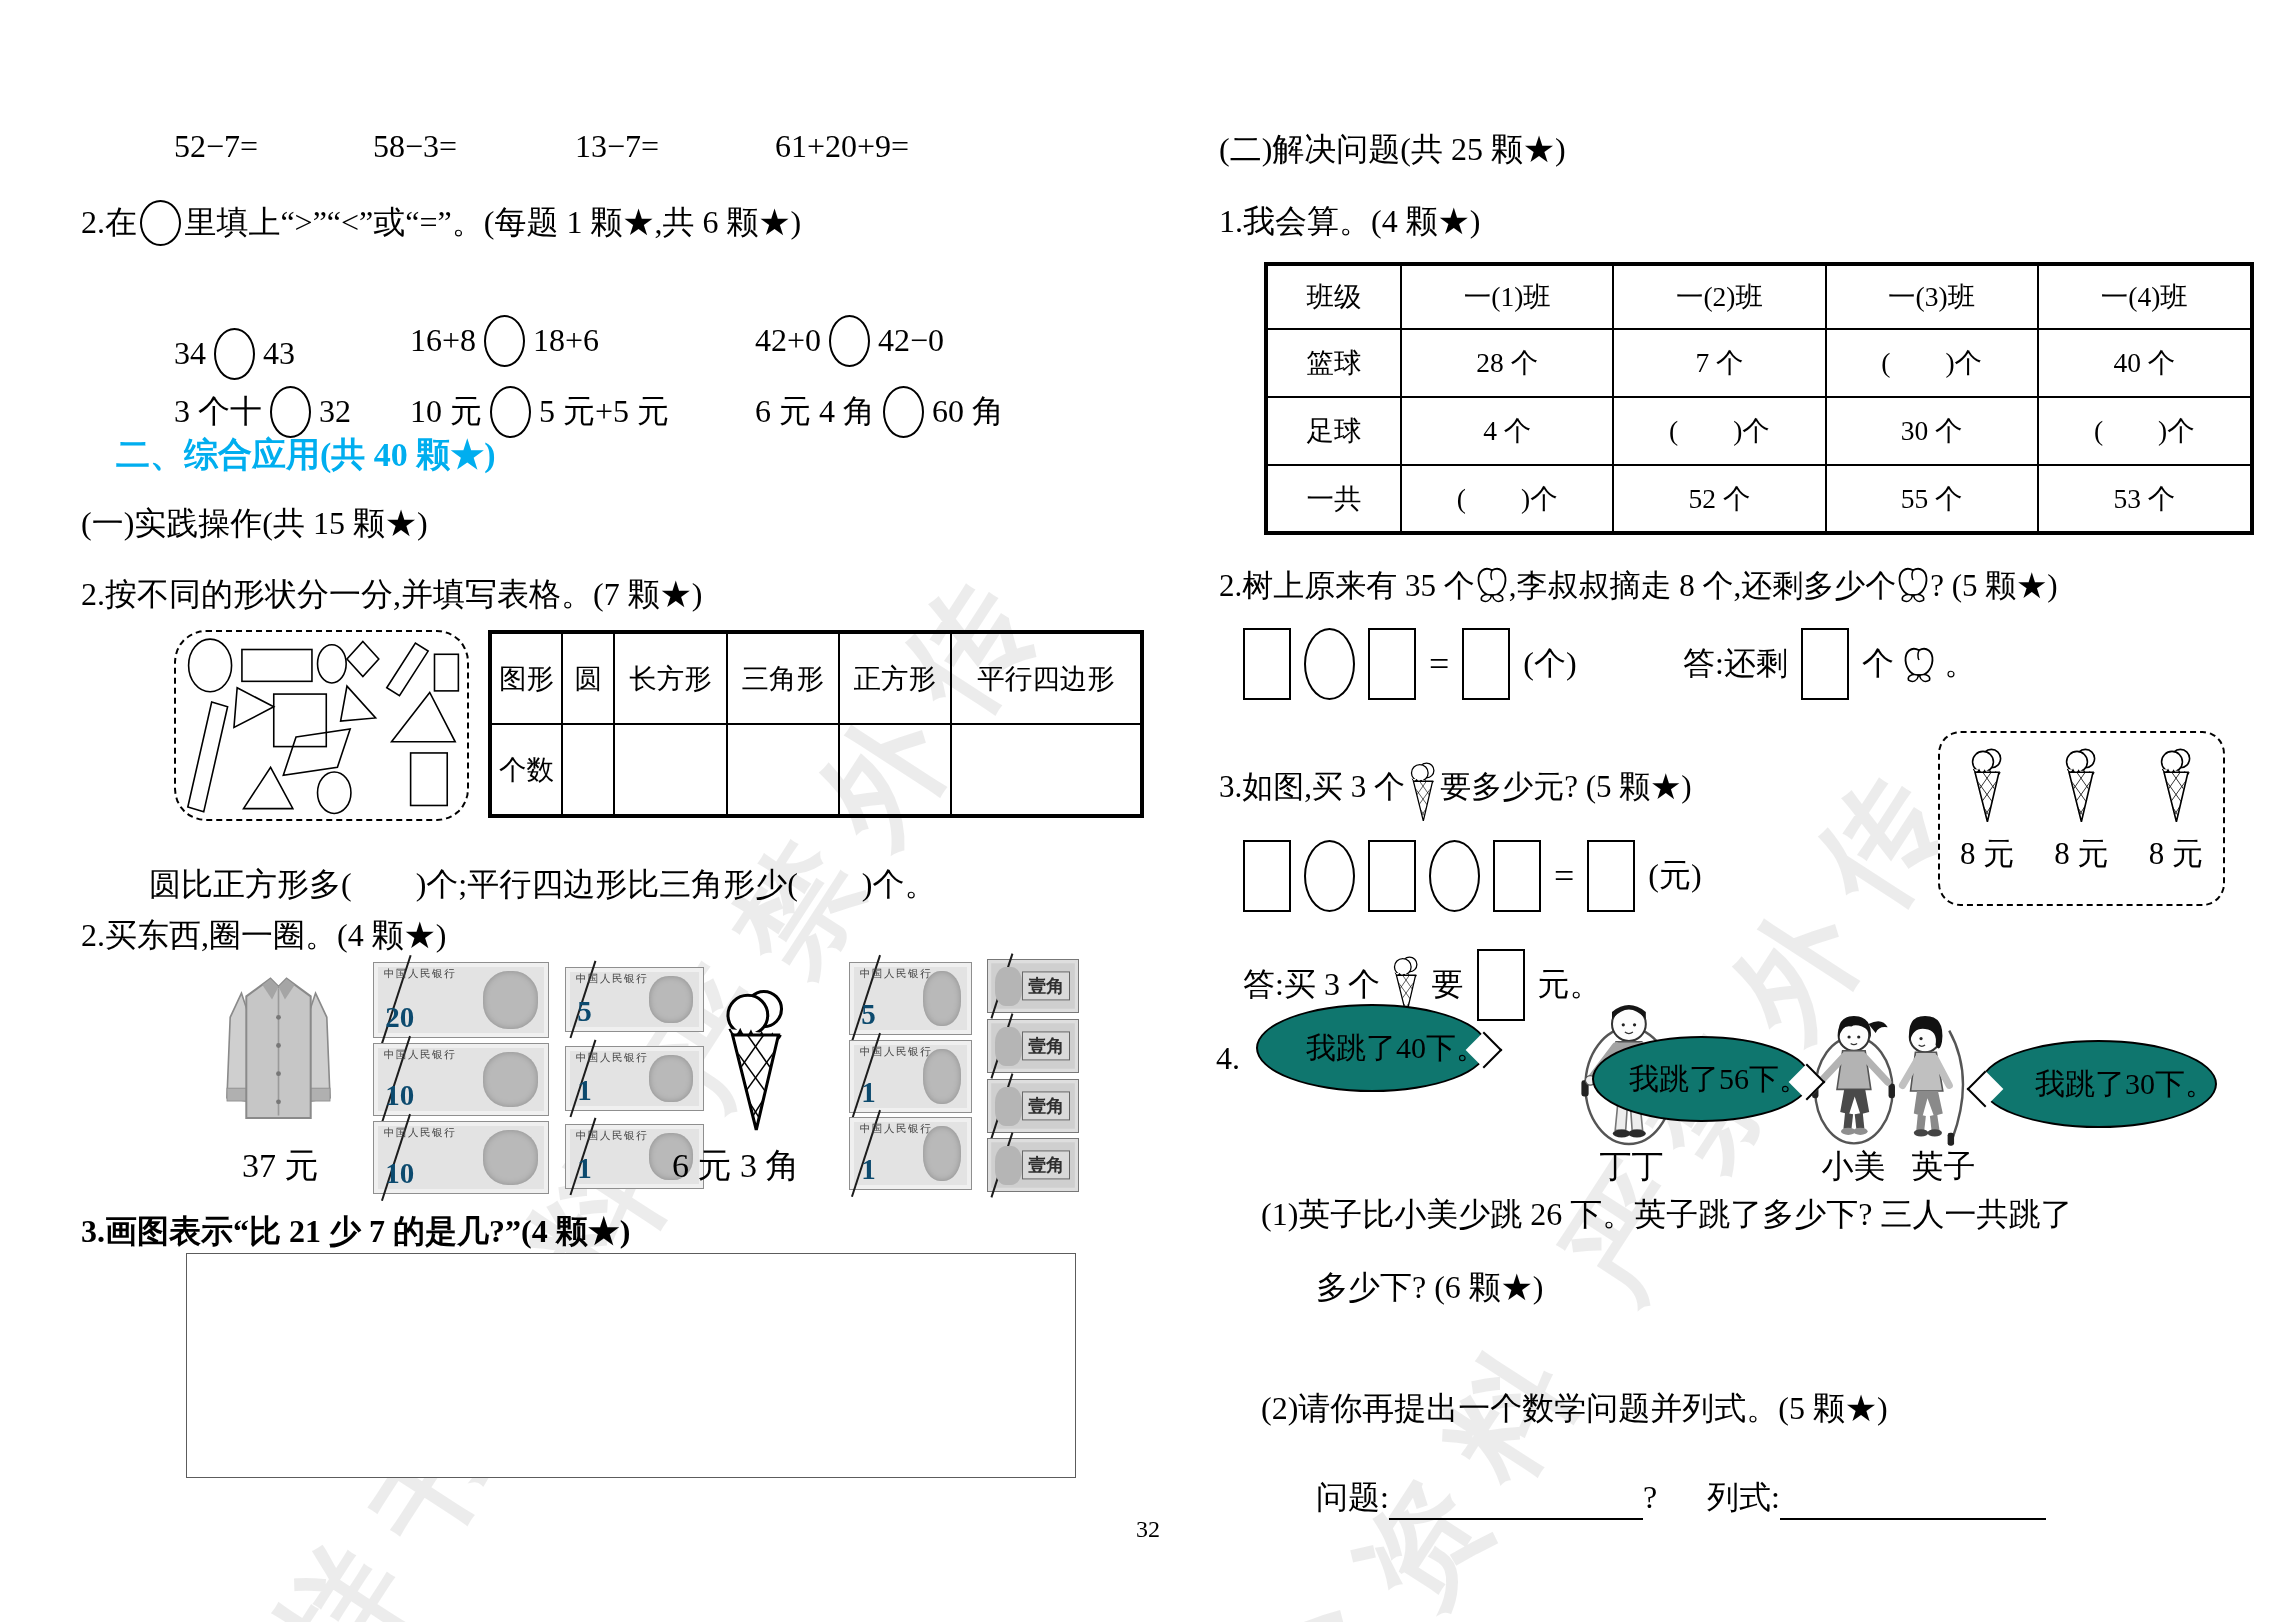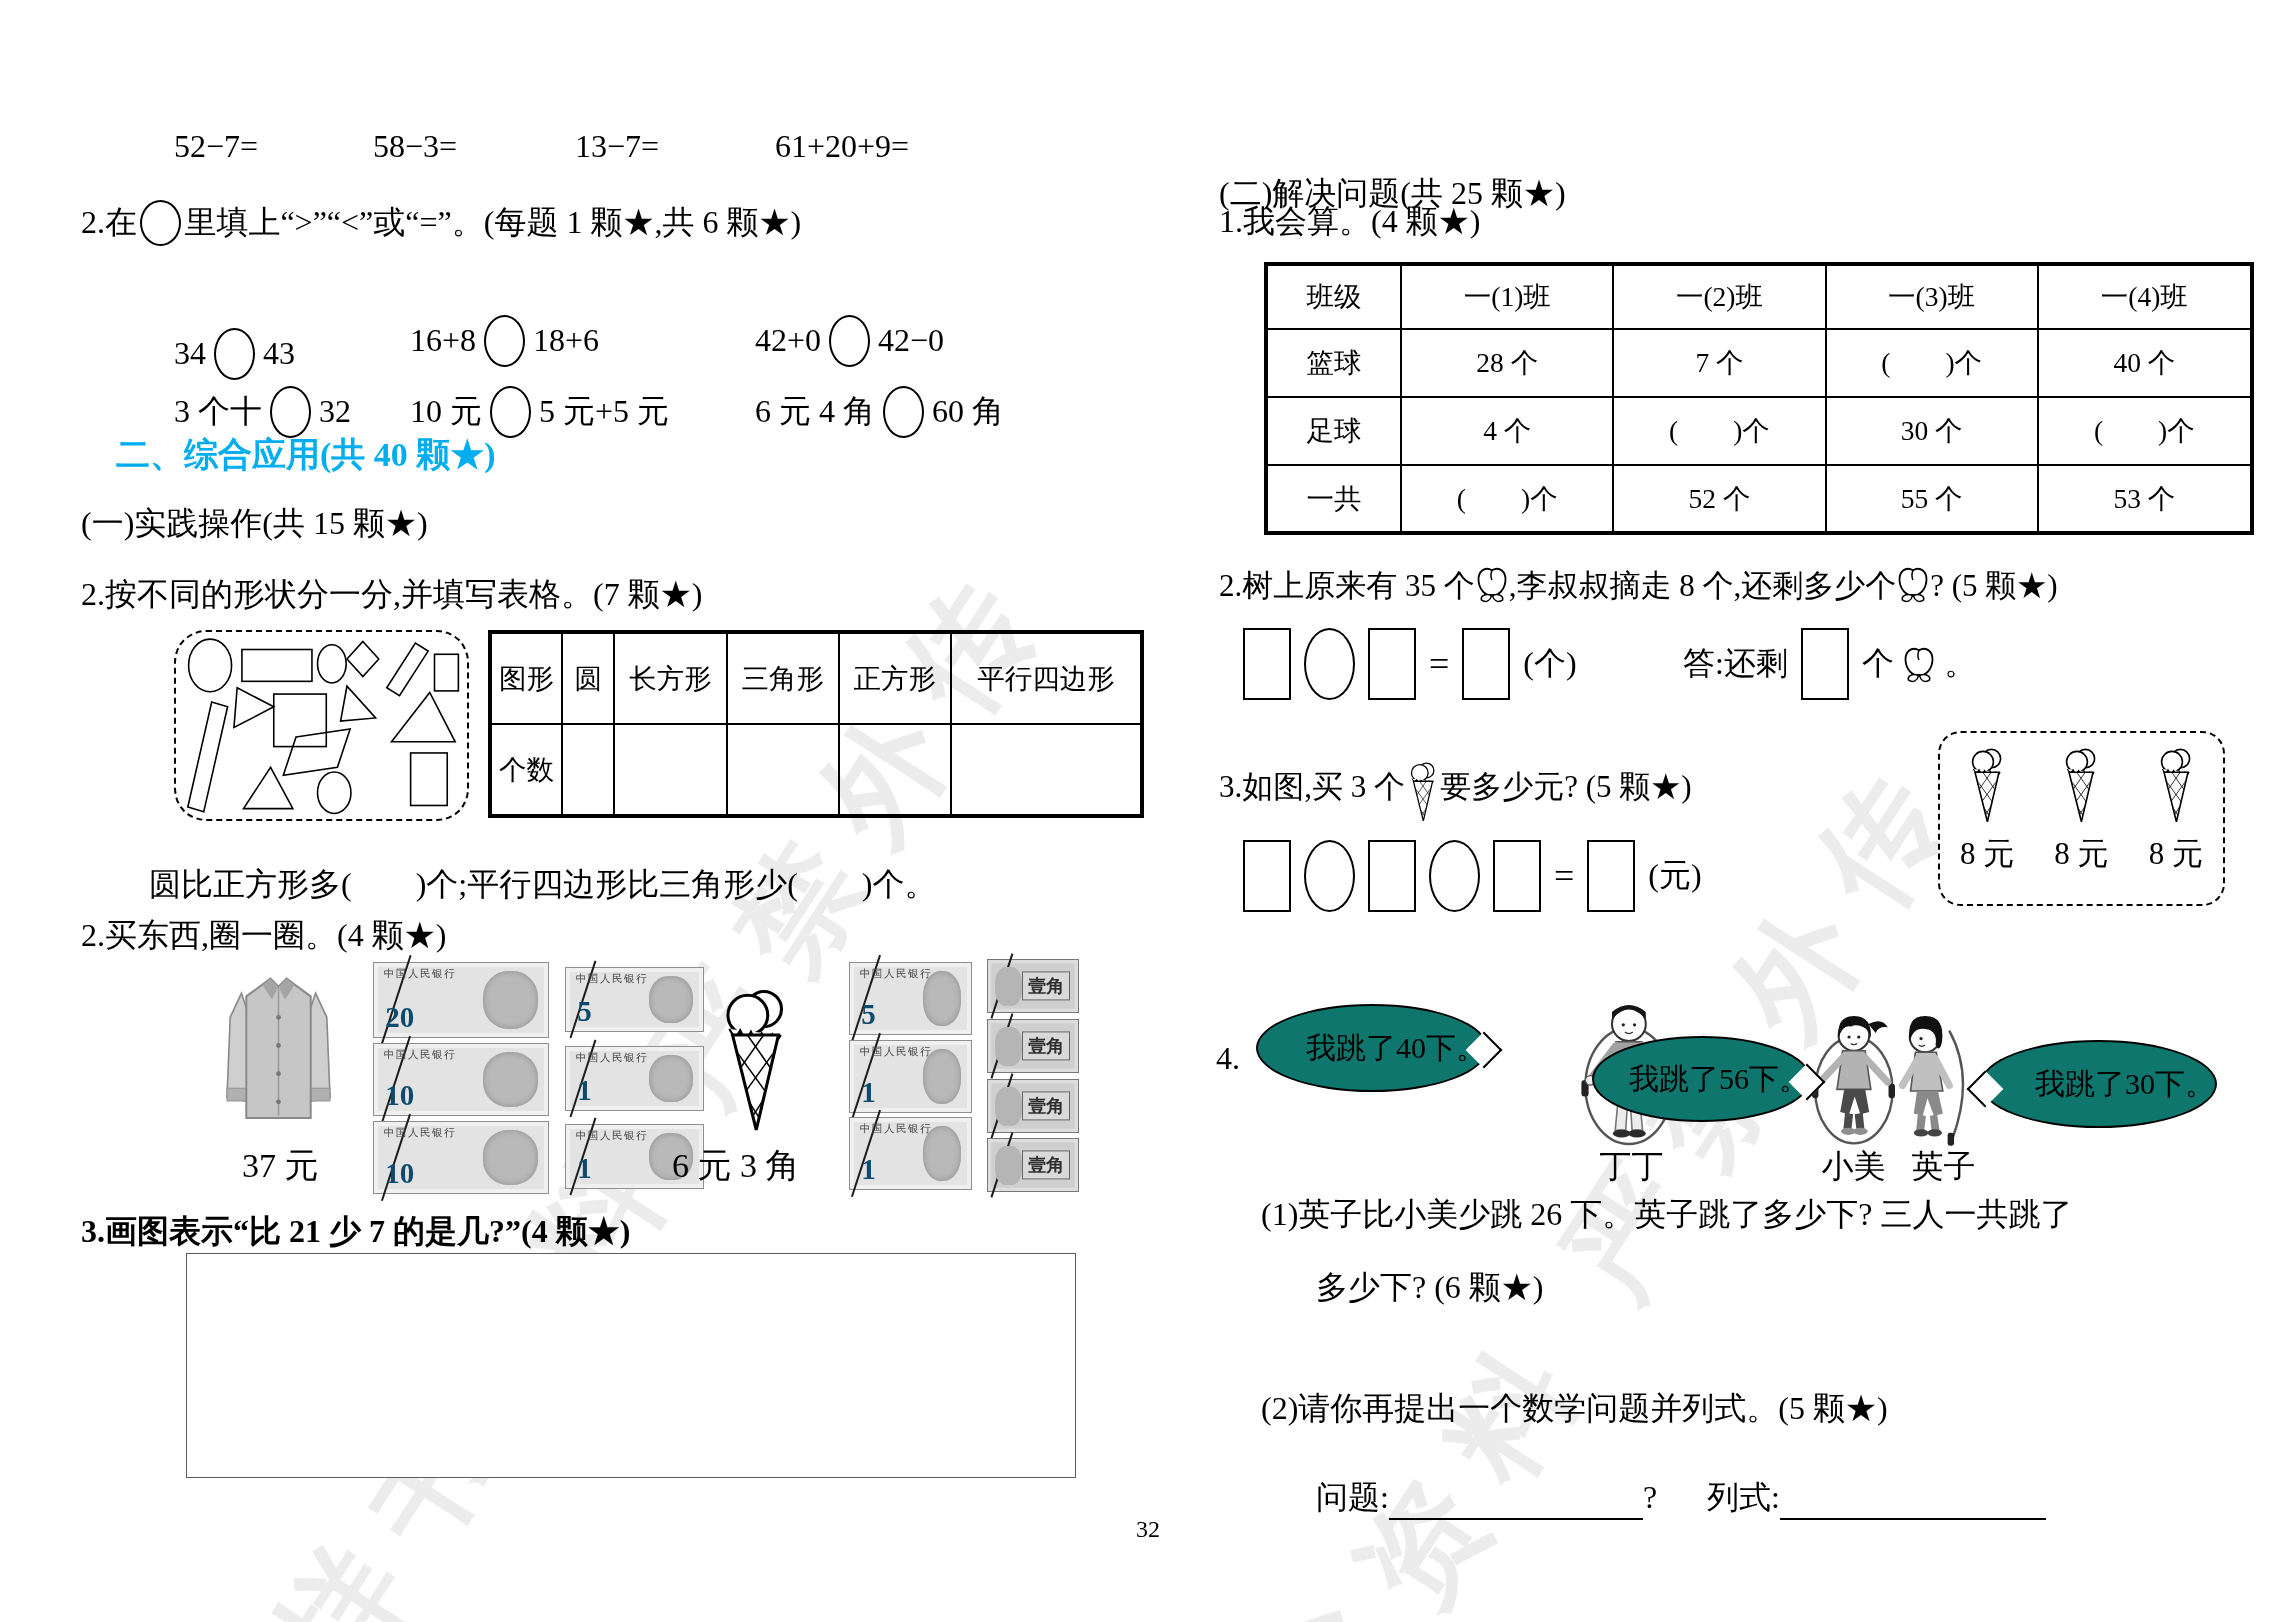--- a/index.html
+++ b/index.html
@@ -259,21 +259,21 @@
     <span class="slash"></span>
       <span class="jport"></span>
     <span class="jden">壹角</span>
   </div>
 
   <div class="abs t40" style="left:81px;top:1210px;font-weight:bold;">3.画图表示“比 21 少 7 的是几?”(4 颗★)</div>
   <div class="bigempty" style="left:186px;top:1253px;width:888px;height:223px;"></div>
 
   <div class="abs t30" style="left:1114px;top:1516px;width:68px;text-align:center;">32</div>
 
-  <div class="abs t40" style="left:1219px;top:128px;margin-top:44px;">(二)解决问题(共 25 颗★)</div>
+  <div class="abs t40" style="left:1219px;top:128px;">(二)解决问题(共 25 颗★)</div>
   <div class="abs t40" style="left:1219px;top:200px;">1.我会算。(4 颗★)</div>
 
   <table class="wtbl abs t36" style="left:1264px;top:262px;width:957px;">
     <tbody>
         <tr style="height:65px;">
       <td style="width:129px;">班级</td>
       <td style="width:207px;">一(1)班</td>
       <td style="width:207px;">一(2)班</td>
       <td style="width:207px;">一(3)班</td>
       <td style="width:208px;">一(4)班</td>
@@ -353,20 +353,29 @@
   </div>
   <div class="abs eqline" style="left:1243px;top:840px;">
     <span class="sqbox"></span>
     <span class="opc"></span>
     <span class="sqbox"></span>
     <span class="opc"></span>
     <span class="sqbox"></span>
     <span style="font-size:36px;">=</span>
     <span class="sqbox"></span>
     <span>(元)</span>
+  </div>
+  <div class="abs eqline" style="left:1243px;top:949px;">
+    <span>答:买 3 个</span>
+    <svg width="32" height="65" style="margin:0 -3.2px;" viewBox="0 0 40 80">
+        <use href="#sym-cone"></use>
+      </svg>
+    <span>要</span>
+    <span class="sqbox"></span>
+    <span>元。</span>
   </div>
 
   <div class="abs t40" style="left:1216px;top:1040px;">4.</div>
 
   <div class="bubble" style="left:1256px;top:1004px;width:228px;height:84px;">
     <span class="tail tr"></span>
     <span>我跳了40下。</span>
   </div>
 
   <svg class="abs" style="left:1574px;top:995px;z-index:1;" width="109" height="153" viewBox="0 0 135 190">

